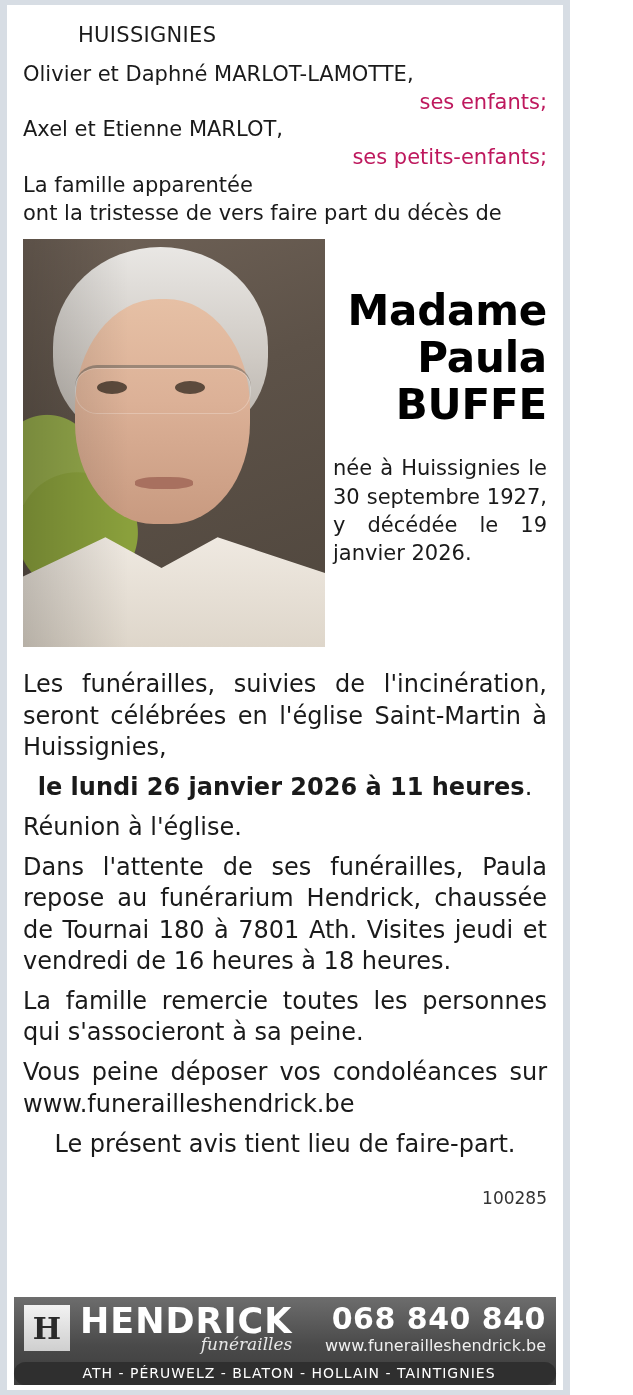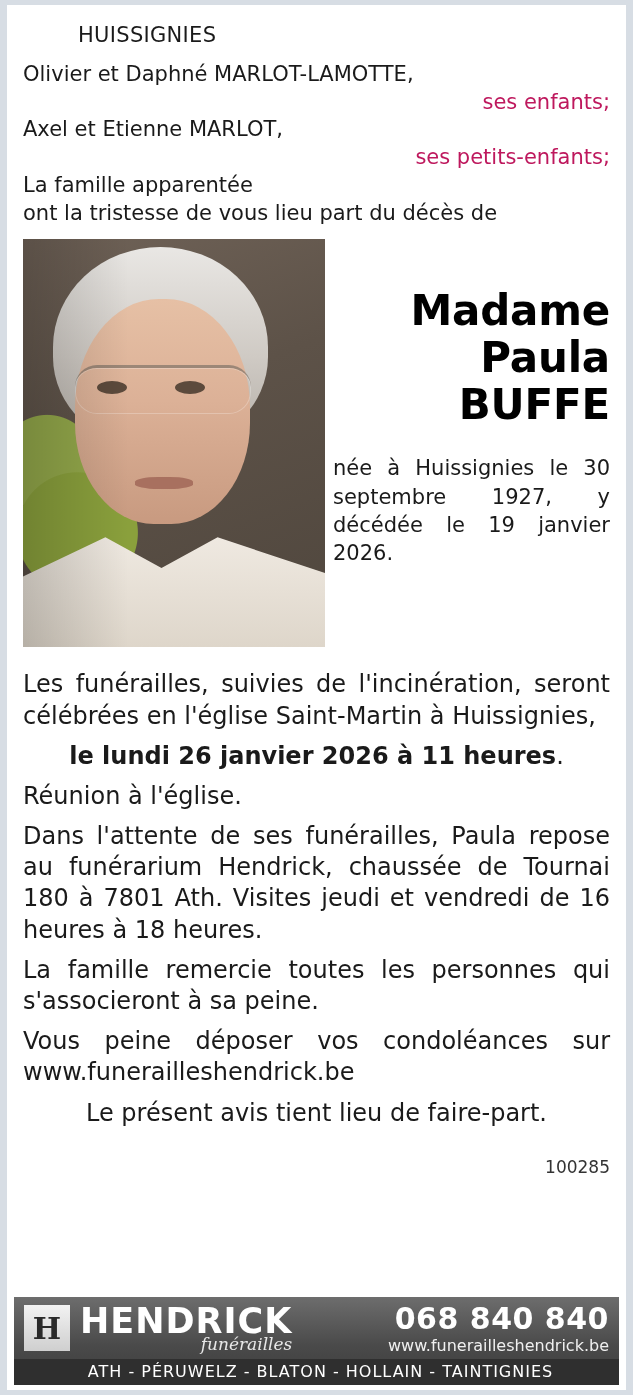--- a/index.html
+++ b/index.html
@@ -9,21 +9,21 @@
   }
   body {
     width: 633px;
     height: 1395px;
     font-family: "DejaVu Sans", sans-serif;
     color: #111111;
     overflow: hidden;
   }
   .notice {
     position: relative;
-    width: 633px;
+    width: 570px;
     height: 1395px;
     box-sizing: border-box;
     background: #ffffff;
     border-left: 7px solid #d7dde4;
     border-right: 7px solid #d7dde4;
     border-top: 5px solid #d7dde4;
     border-bottom: 5px solid #d7dde4;
     padding: 0;
   }
   .inner {
@@ -232,40 +232,41 @@
     font-weight: bold;
     letter-spacing: 0.5px;
   }
   .website {
     font-size: 16px;
     color: #f0f0f0;
   }
   .footer-bottom {
     background: #2f2f2f;
     color: #ffffff;
-    font-size: 16px;
+    font-size: 14px;
     letter-spacing: 1px;
     text-align: center;
     padding: 3px 0 4px 8px;
+    border-radius: 12px;
   }
 </style>
 </head>
 <body>
 
 <div class="notice">
   <div class="inner">
 
     <div class="locality">HUISSIGNIES</div>
 
     <div class="line">Olivier et Daphné MARLOT-LAMOTTE,</div>
     <div class="right">ses enfants;</div>
     <div class="line">Axel et Etienne MARLOT,</div>
     <div class="right">ses petits-enfants;</div>
     <div class="line">La famille apparentée</div>
-    <div class="line">ont la tristesse de vous lieu part du décès de</div>
+    <div class="line">ont la tristesse de vers faire part du décès de</div>
 
     <div class="block-main">
       <div class="photo">
         <div class="bg"></div>
         <div class="hair"></div>
         <div class="face"></div>
         <div class="eye-l"></div>
         <div class="eye-r"></div>
         <div class="glasses"></div>
         <div class="mouth"></div>

